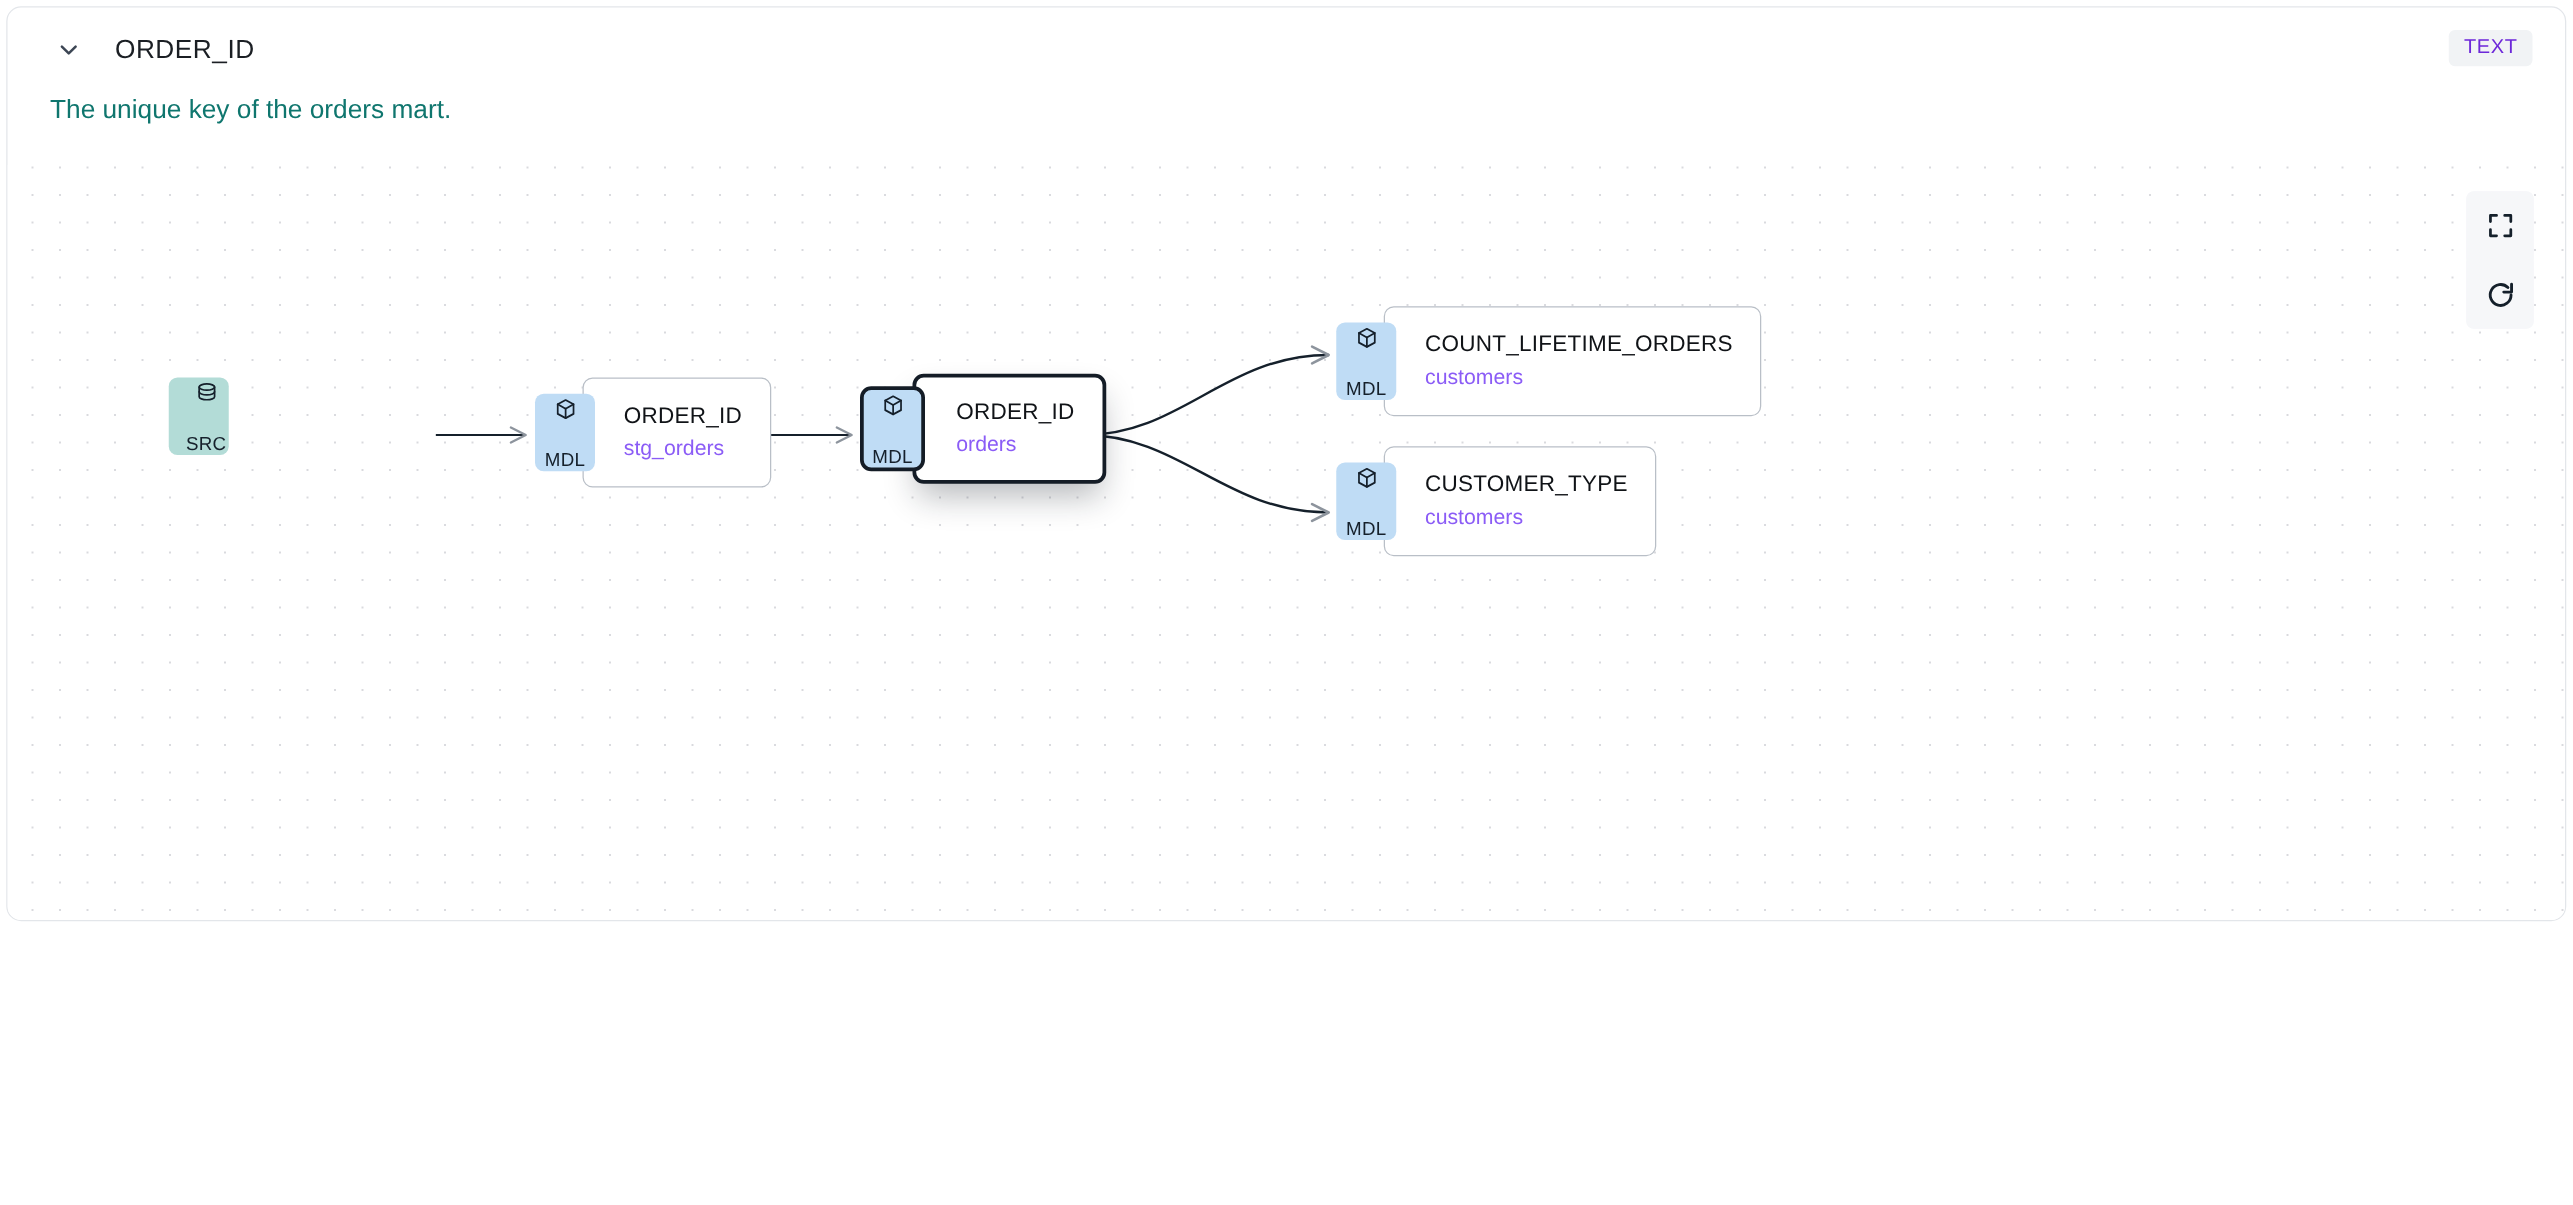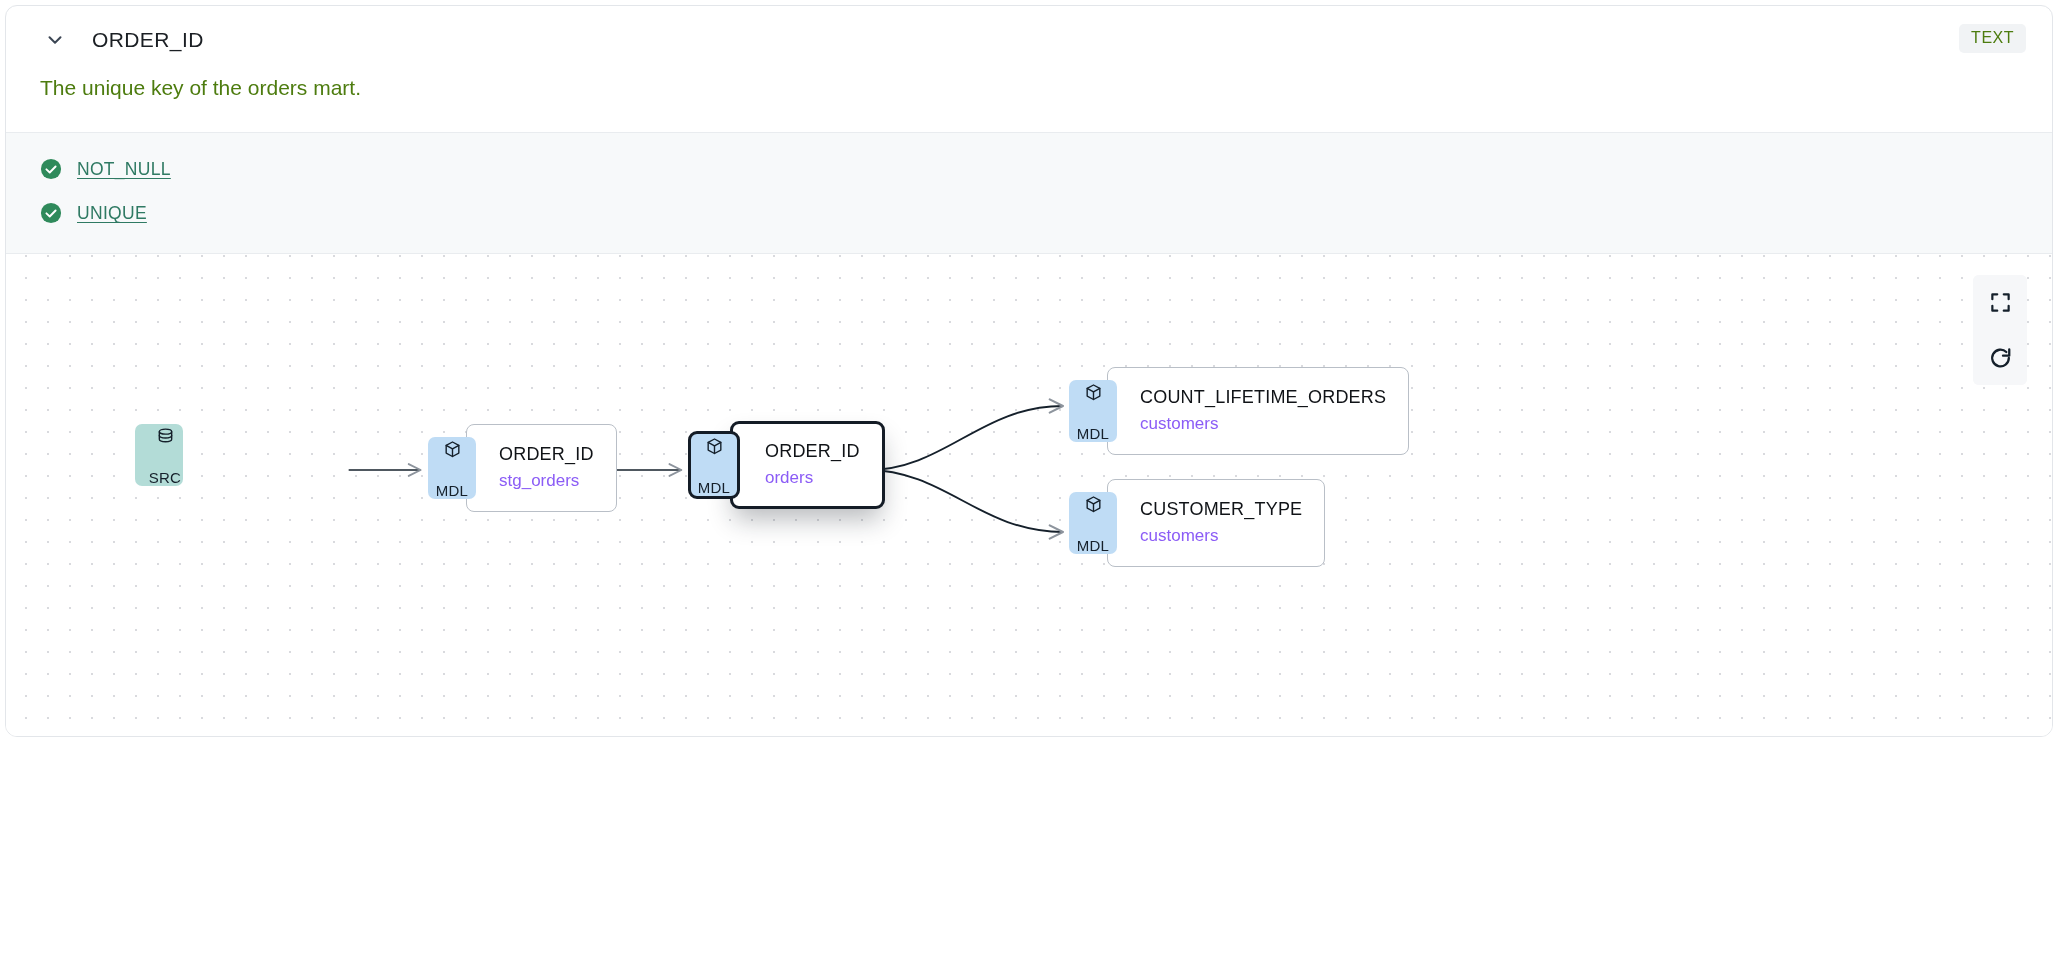--- a/index.html
+++ b/index.html
@@ -49,34 +49,34 @@
     letter-spacing: 0.4px;
     color: #1b1f24;
     font-weight: 400;
     white-space: nowrap;
   }
   .type-badge {
     position: absolute;
     right: 26px;
     top: 18px;
     background: #f1f3f5;
-    color: #4d7c0f;
+    color: #6d28d9;
     font-size: 16px;
     letter-spacing: 0.5px;
     padding: 6px 12px 7px;
     border-radius: 5px;
     line-height: 1;
   }
 
   
   .desc {
     padding: 0 34px 30px 34px;
     font-size: 21px;
     line-height: 1.35;
-    color: #4d7c0f;
+    color: #0f766e;
     font-weight: 400;
   }
 
   
   .tests {
     background: #f7f9fa;
     border-top: 1px solid #e9ecef;
     border-bottom: 1px solid #e9ecef;
     padding: 14px 34px 18px 34px;
   }
@@ -241,39 +241,20 @@
       <svg width="22" height="22" viewBox="0 0 24 24" fill="none" stroke="#3c4654" stroke-width="2.2" stroke-linecap="round" stroke-linejoin="round">
         <polyline points="6 9 12 15 18 9"></polyline>
       </svg>
     </div>
     <div class="col-title">ORDER_ID</div>
     <div class="type-badge">TEXT</div>
   </div>
 
   <div class="desc">The unique key of the orders mart.</div>
 
-  <div class="tests">
-
-    <div class="test-row">
-      <svg class="check-icon" viewBox="0 0 24 24">
-        <circle cx="12" cy="12" r="11" fill="#2f8a5b"></circle>
-        <polyline points="7 12.4 10.6 15.8 17 9.3" fill="none" stroke="#ffffff" stroke-width="2.1" stroke-linecap="round" stroke-linejoin="round"></polyline>
-      </svg>
-      <span class="test-link">NOT_NULL</span>
-    </div>
-
-    <div class="test-row">
-      <svg class="check-icon" viewBox="0 0 24 24">
-        <circle cx="12" cy="12" r="11" fill="#2f8a5b"></circle>
-        <polyline points="7 12.4 10.6 15.8 17 9.3" fill="none" stroke="#ffffff" stroke-width="2.1" stroke-linecap="round" stroke-linejoin="round"></polyline>
-      </svg>
-      <span class="test-link">UNIQUE</span>
-    </div>
-
-  </div>
 
   <div class="canvas">
 
     <svg class="edges" viewBox="0 0 2048 752" preserveAspectRatio="none">
       <defs>
         <marker id="arrowhead" markerWidth="9" markerHeight="9" refX="8" refY="4.5" orient="auto" markerUnits="strokeWidth">
           <path d="M1,1 L8,4.5 L1,8" fill="none" stroke="#8d949d" stroke-width="1.1" stroke-linecap="round" stroke-linejoin="round"></path>
         </marker>
       </defs>
 

